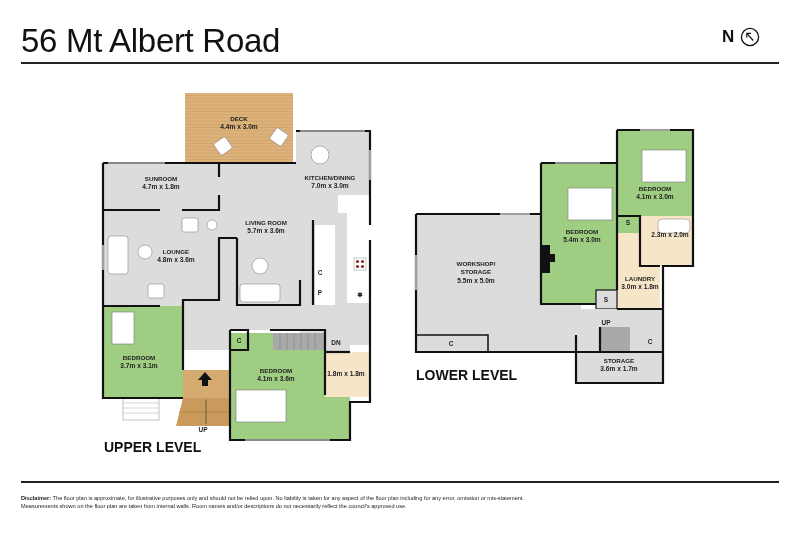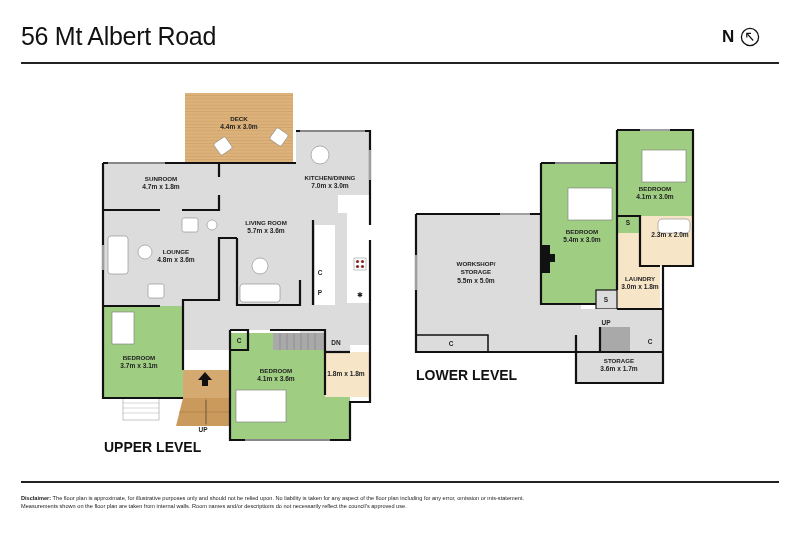--- a/index.html
+++ b/index.html
@@ -1,17 +1,17 @@
 <!DOCTYPE html>
 <html><head>
 <meta charset="utf-8">
 <style>
   html, body { margin:0; padding:0; background:#ffffff; }
   body { width:800px; height:533px; position:relative; overflow:hidden; font-family:"Liberation Sans", sans-serif; color:#111; }
-  .title { position:absolute; left:21px; top:22px; font-size:25px; font-weight:400; letter-spacing:-0.3px; color:#111; font-family:"Liberation Sans", sans-serif; }
+  .title { position:absolute; left:21px; top:22px; font-size:33px; font-weight:400; letter-spacing:-0.3px; color:#111; font-family:"Liberation Sans", sans-serif; }
   .north { position:absolute; left:722px; top:27px; display:flex; align-items:center; gap:6px; }
   .north-letter { font-weight:700; font-size:17px; font-family:"Liberation Sans", sans-serif; }
   .rule-top { position:absolute; left:21px; top:62px; width:758px; height:2px; background:#222; }
   .rule-bottom { position:absolute; left:21px; top:481px; width:758px; height:2px; background:#222; }
   .disclaimer { position:absolute; left:21px; top:495px; width:520px; font-size:5.6px; line-height:7.6px; color:#222; font-family:"Liberation Sans", sans-serif; }
   .disclaimer b { font-weight:700; }
   svg.plan { position:absolute; left:0; top:0; }
   .rl { font-family:"Liberation Sans", sans-serif; font-size:6.2px; font-weight:700; fill:#222; text-anchor:middle; }
   .rd { font-family:"Liberation Sans", sans-serif; font-size:6.6px; font-weight:700; fill:#222; text-anchor:middle; }
   .lvl { font-family:"Liberation Sans", sans-serif; font-size:14px; font-weight:700; fill:#111; }

